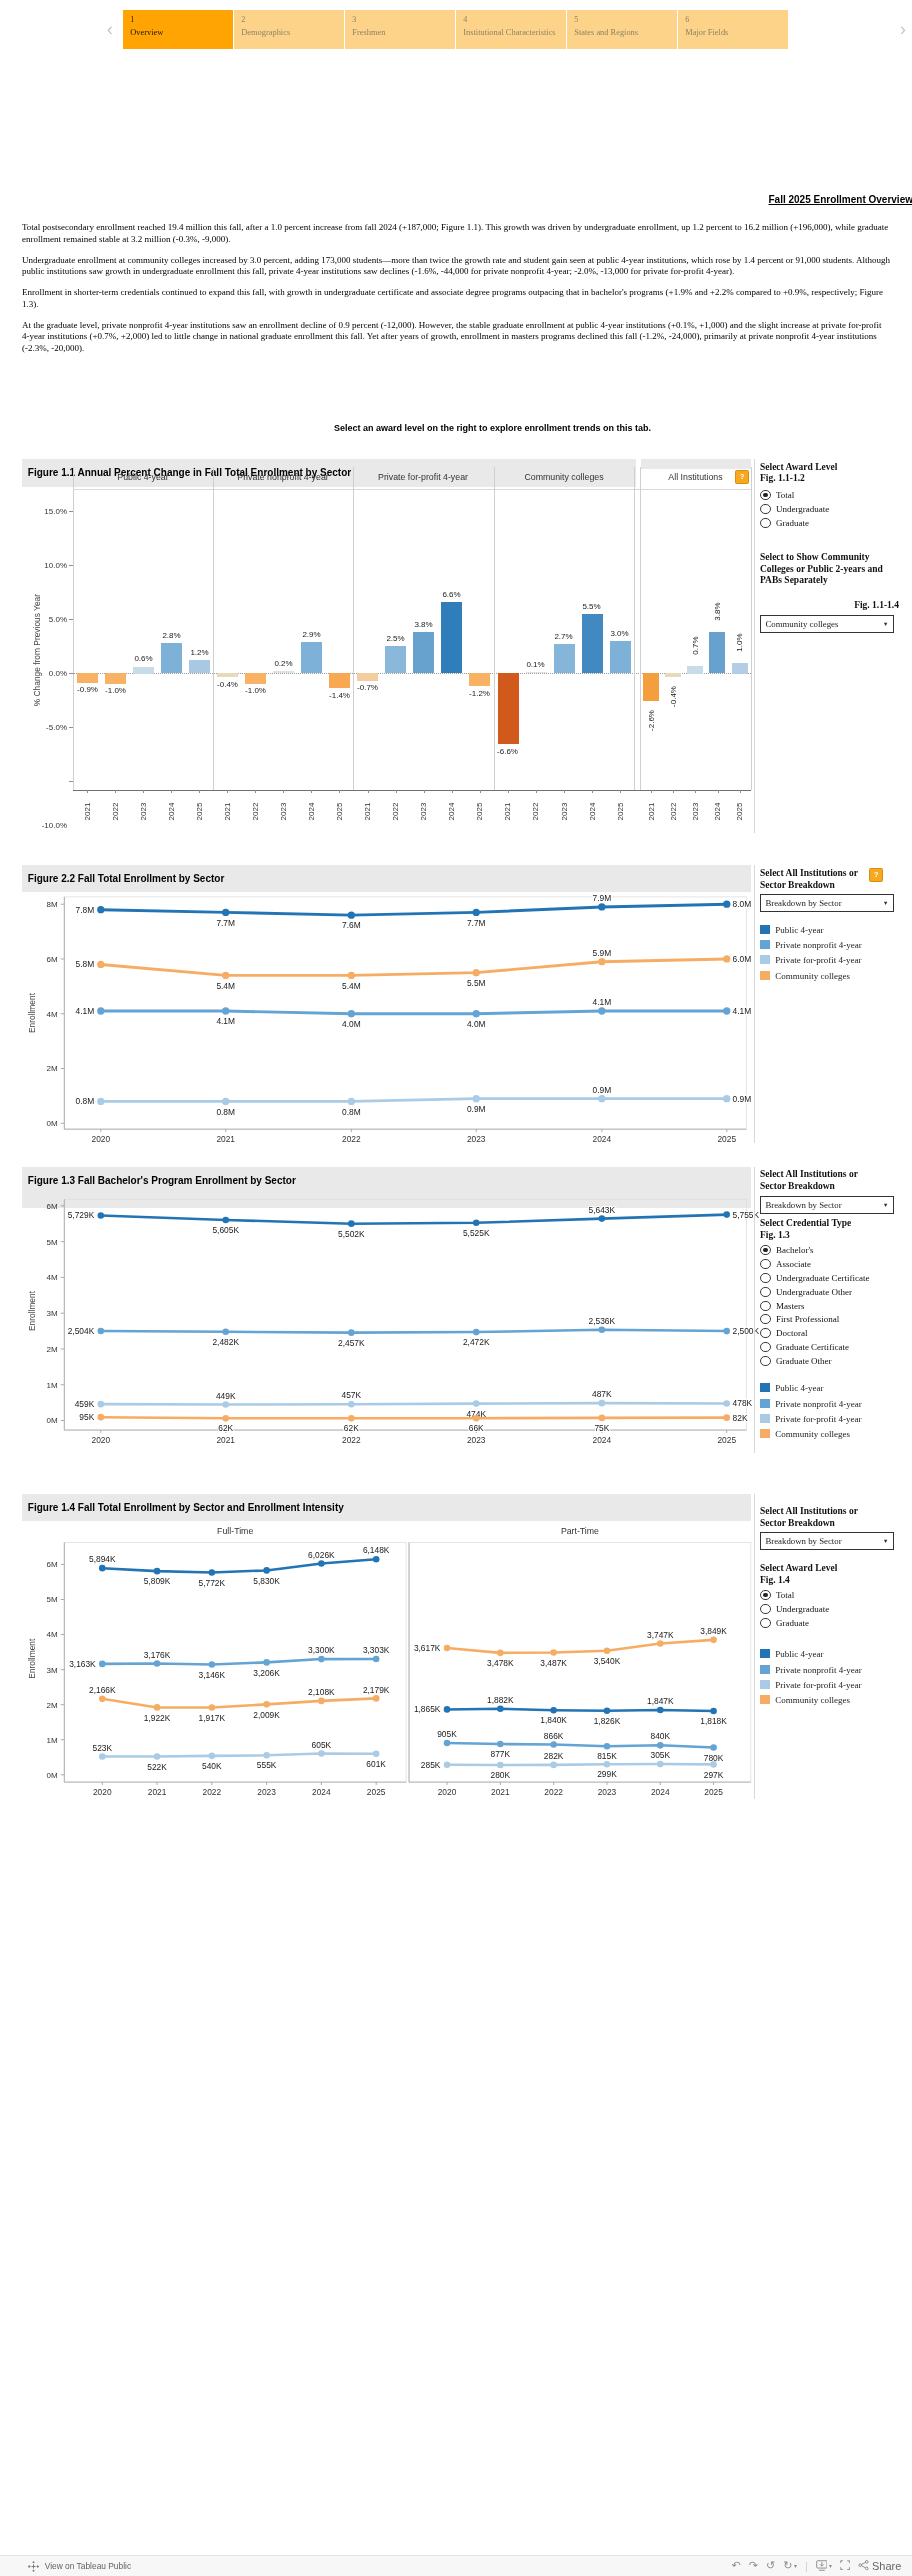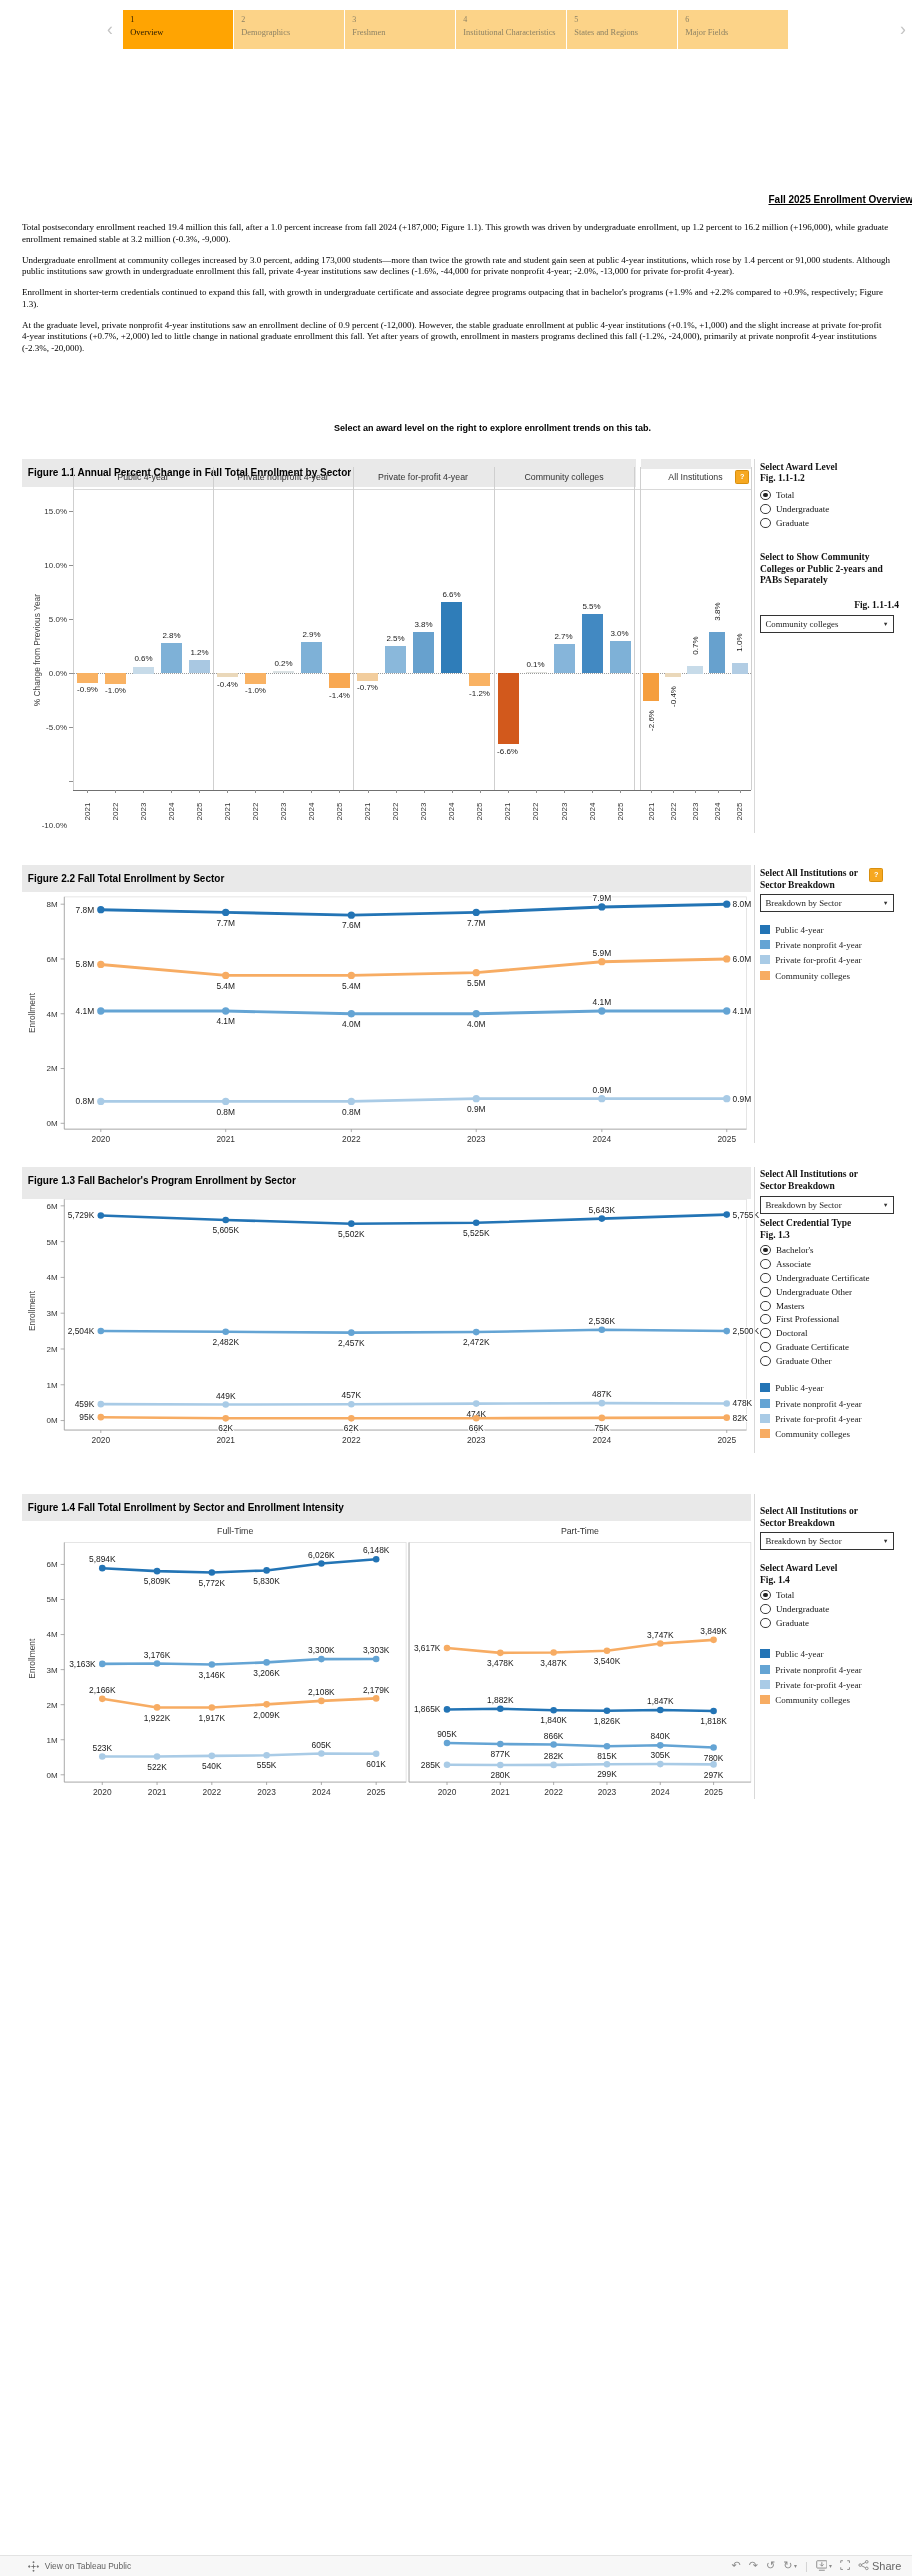--- a/index.html
+++ b/index.html
@@ -64,21 +64,21 @@
     </div>
   <div class="abs instruction" style="top:423px;padding-left:36px;">Select an award level on the right to explore enrollment trends on this tab.</div>
 
   <div class="abs figtitle" style="left:22px;top:459px;width:614px;height:28px;">Figure 1.1 Annual Percent Change in Fall Total Enrollment by Sector</div>
   <div class="abs titlespacer" style="left:641px;top:459px;width:110px;height:9.5px;"></div>
   <div class="abs helpbtn" style="left:735px;top:470px;">?</div>
 
   <div class="abs figtitle" style="left:22px;top:865px;width:729px;height:27px;">Figure 2.2 Fall Total Enrollment by Sector</div>
   <div class="abs helpbtn" style="left:869px;top:868px;">?</div>
 
-  <div class="abs figtitle" style="left:22px;top:1167px;width:729px;height:32px;">Figure 1.3 Fall Bachelor's Program Enrollment by Sector</div>
+  <div class="abs figtitle" style="left:22px;top:1167px;width:729px;height:41px;">Figure 1.3 Fall Bachelor's Program Enrollment by Sector</div>
 
   <div class="abs figtitle" style="left:22px;top:1494px;width:729px;height:27px;">Figure 1.4 Fall Total Enrollment by Sector and Enrollment Intensity</div>
 
   <div id="chart-layer"></div>
 
   <div id="footer" class="abs">
     <span style="margin-left:28px;display:flex;align-items:center;">
       <svg width="11" height="11" viewBox="0 0 15 15" stroke="#707070" stroke-width="1.2" fill="none">
         <path d="M7.5 4.6v5.8M4.6 7.5h5.8M7.5 0.5v2.4M6.1 1.7h2.8M7.5 12.1v2.4M6.1 13.3h2.8M1.7 5.6v3.8M0.2 7.5h3M13.3 5.6v3.8M11.8 7.5h3"></path>
       </svg>

